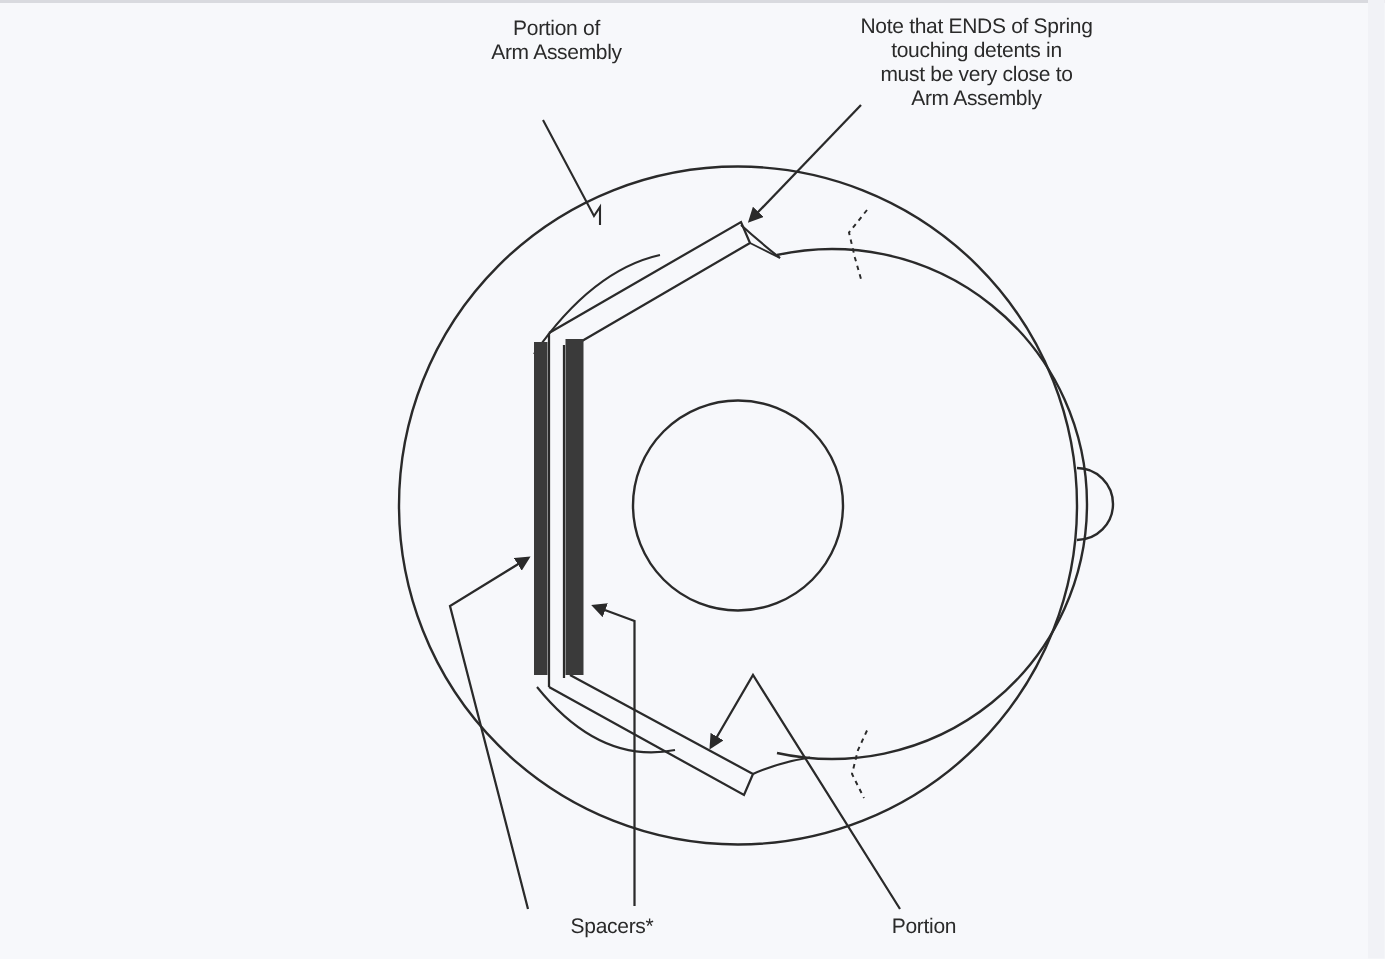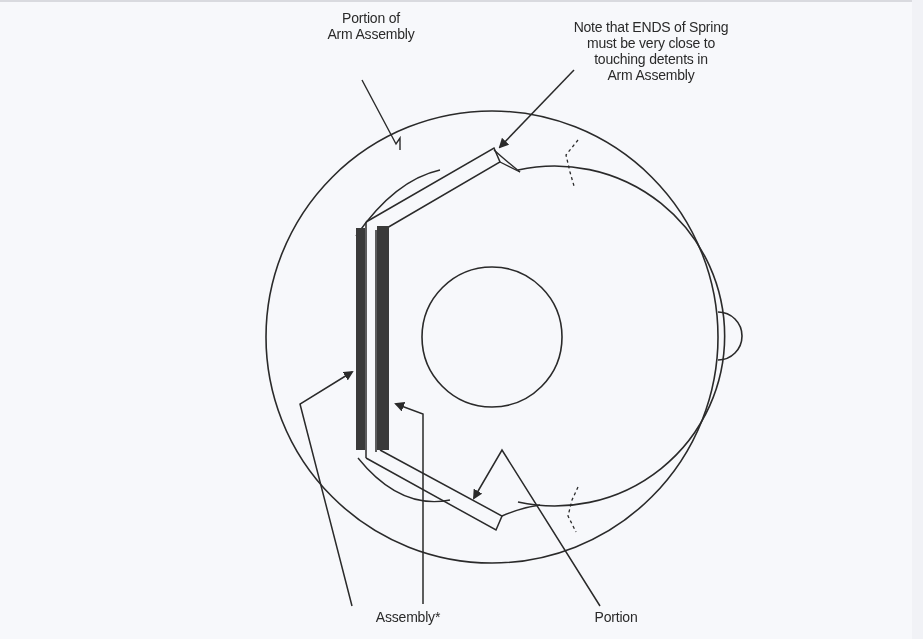--- a/index.html
+++ b/index.html
@@ -10,21 +10,21 @@
     position: relative;
   }
   .topline { position: absolute; left: 0; top: 0; width: 923px; height: 2px; background: #d9dadf; }
   .rightedge { position: absolute; left: 912px; top: 0; width: 11px; height: 639px; background: #f1f2f6; }
   .label {
     position: absolute; color: #2a2a2a; font-size: 14px; line-height: 16px;
     text-align: center; letter-spacing: -0.2px;
   }
   .label span { display: block; }
   #lbl-portion { left: 296px; top: 10px; width: 150px; }
-  #lbl-note { left: 528px; top: 19px; width: 246px; }
+  #lbl-note { left: 528px; top: 9px; width: 246px; }
   #lbl-spacers { left: 358px; top: 609px; width: 100px; }
   #lbl-spring { left: 586px; top: 609px; width: 60px; }
   svg.diagram { position: absolute; left: 0; top: 0; }
 </style>
 </head>
 <body>
 
 <div class="topline"></div>
 <div class="rightedge"></div>
 
@@ -72,19 +72,19 @@
   <path d="M600,606 L502,450 L474,498" fill="none" stroke="#2a2a2a" stroke-width="1.5" marker-end="url(#arrowhead)"></path>
 </svg>
 
 <div class="label" id="lbl-portion">
   <span>Portion of</span>
   <span>Arm Assembly</span>
 </div>
 
 <div class="label" id="lbl-note">
   <span>Note that ENDS of Spring</span>
+  <span>touching detents in</span>
   <span>must be very close to</span>
-  <span>touching detents in</span>
   <span>Arm Assembly</span>
 </div>
 
-<div class="label" id="lbl-spacers">Assembly*</div>
+<div class="label" id="lbl-spacers">Spacers*</div>
 <div class="label" id="lbl-spring">Portion</div>
 
 </body></html>

